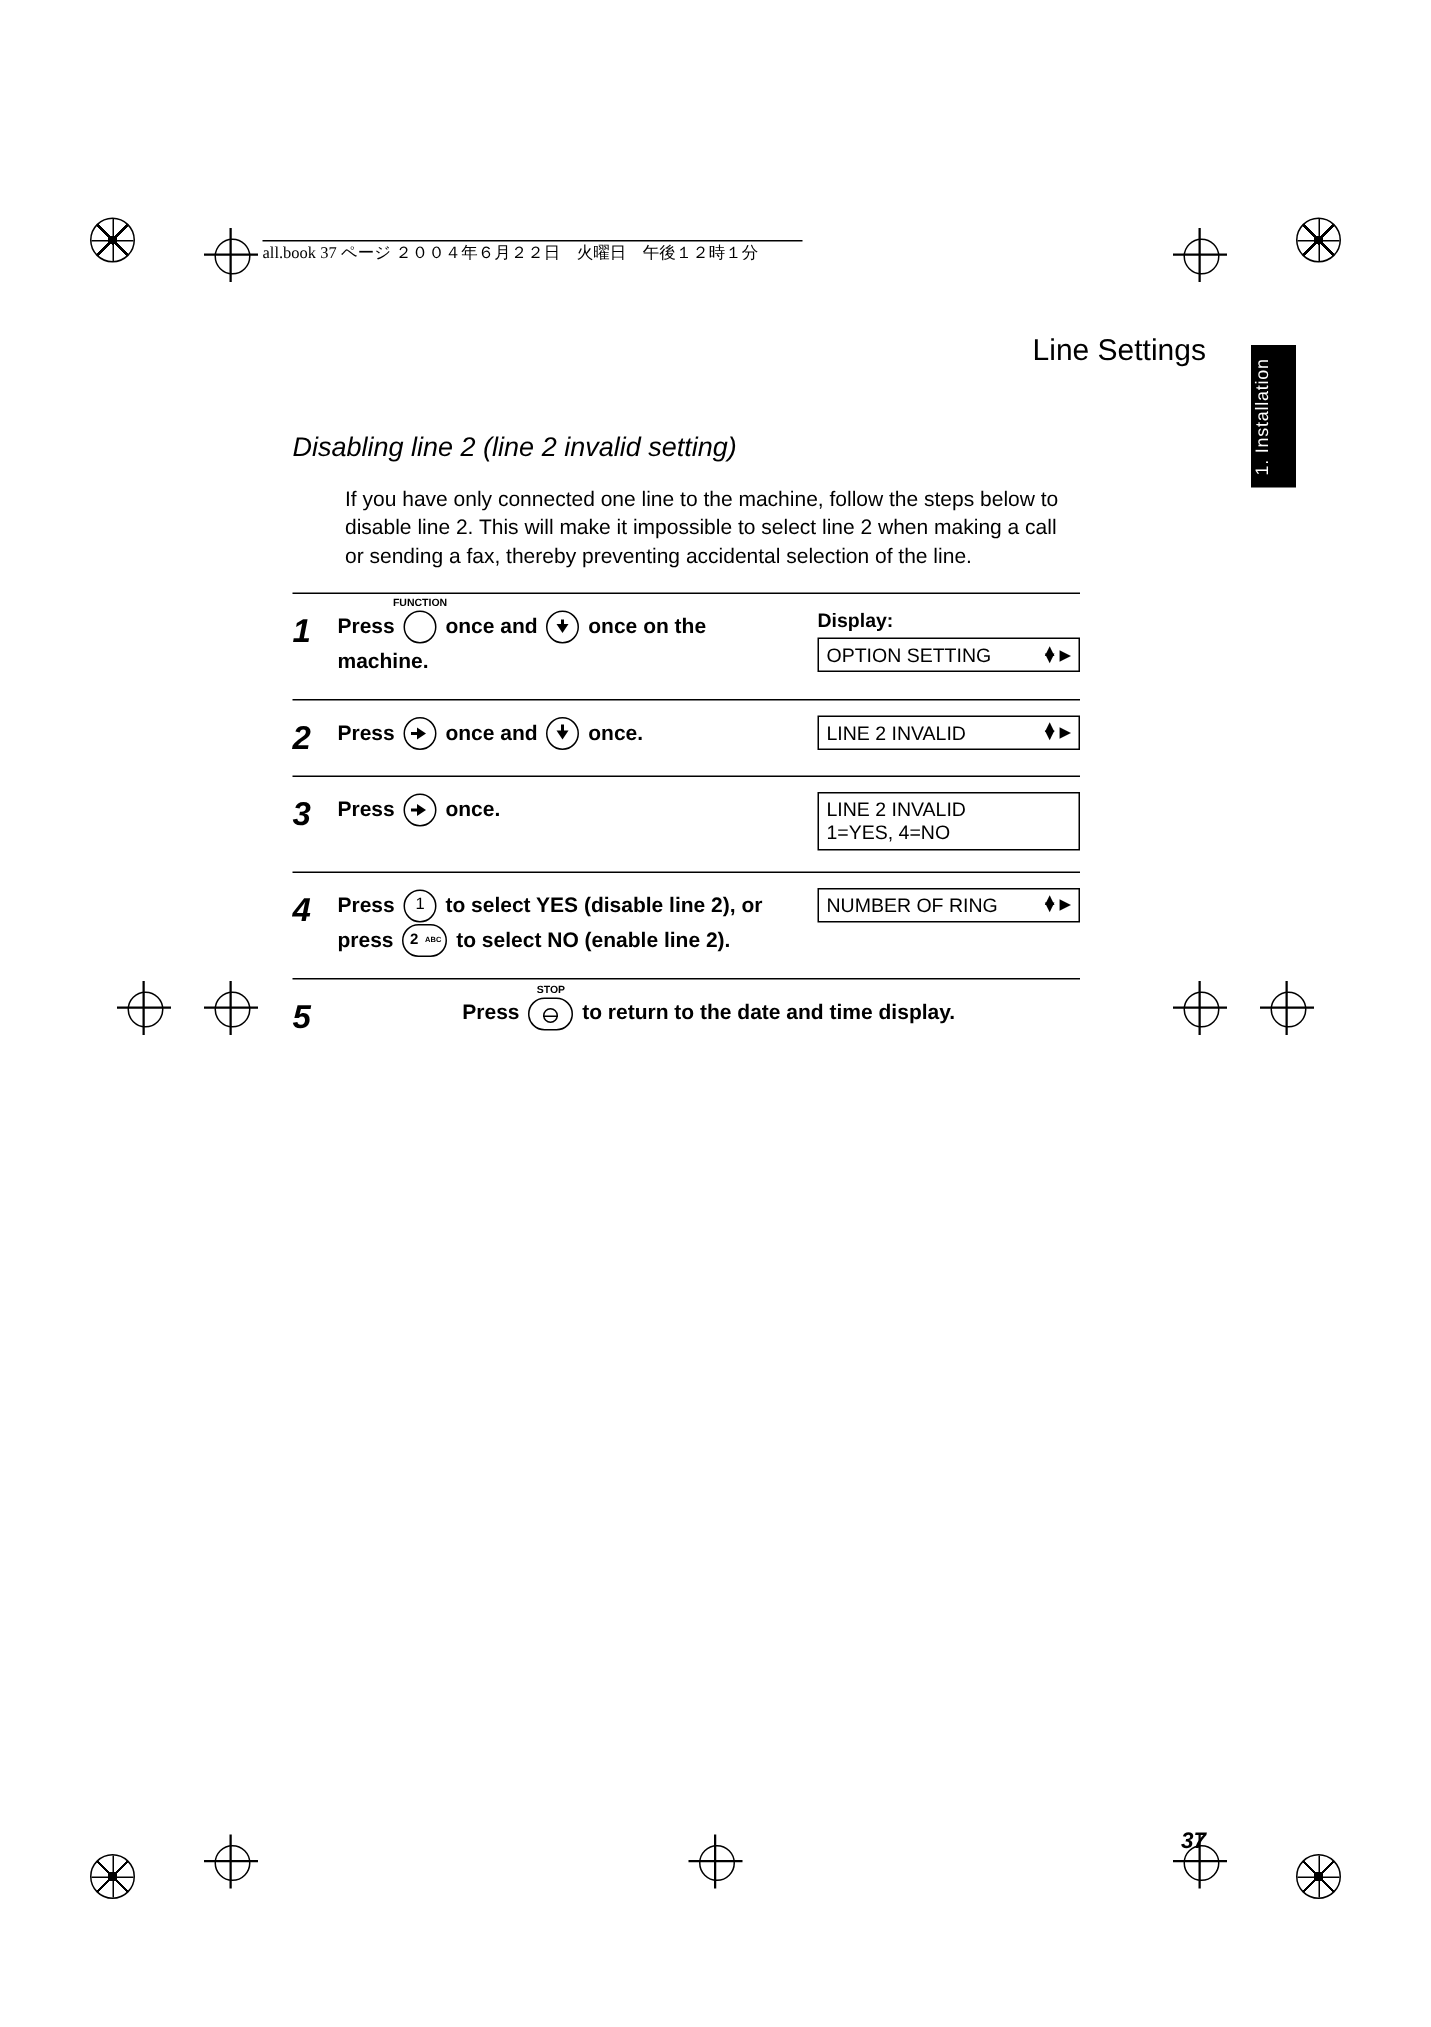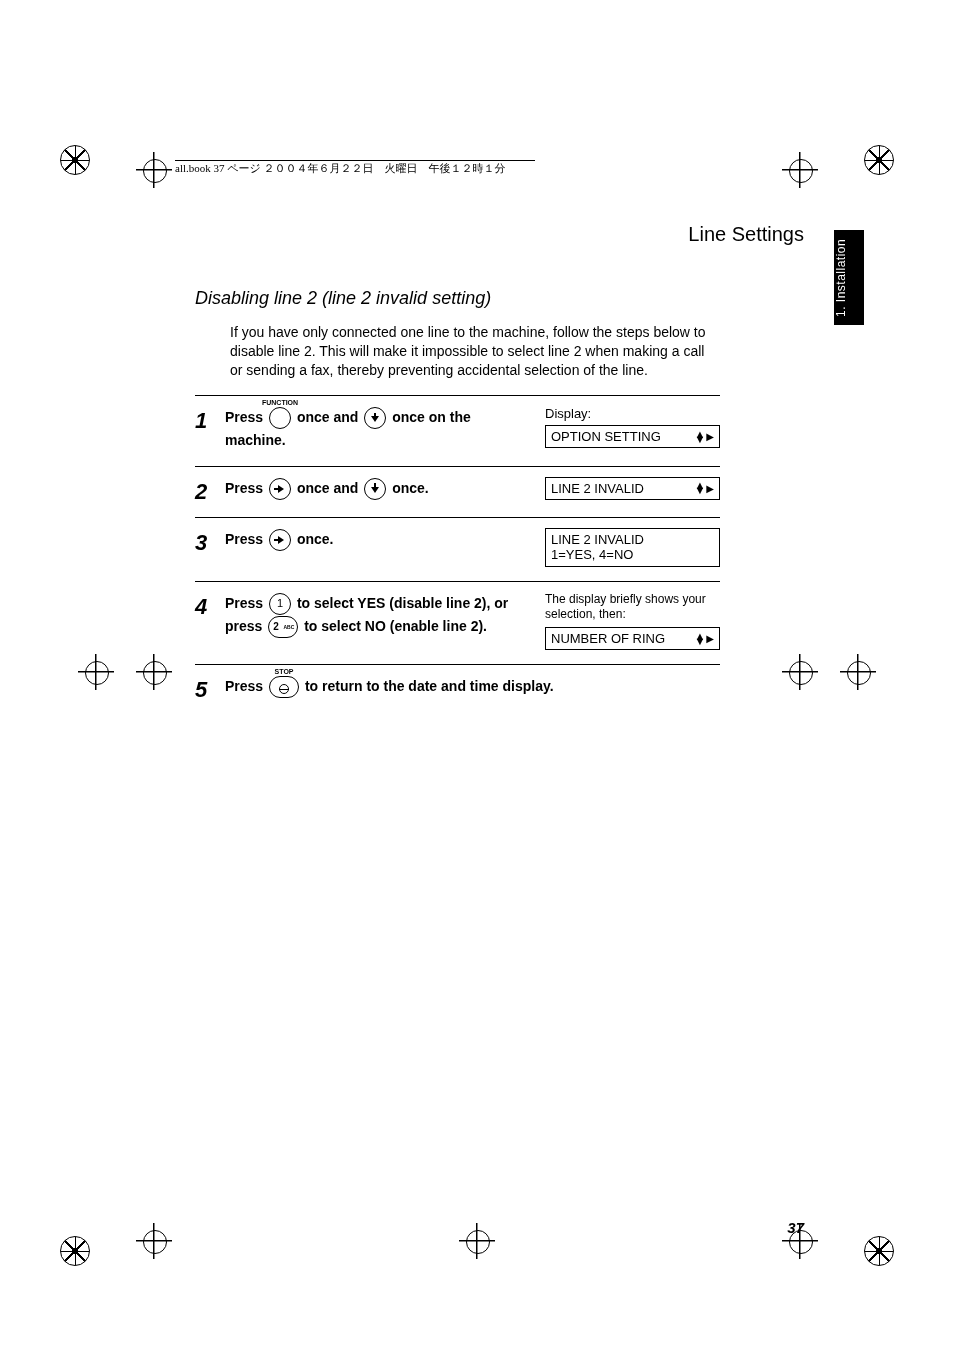--- a/index.html
+++ b/index.html
@@ -111,21 +111,21 @@
     flex: 1;
     font-size: 14px;
     font-weight: bold;
     line-height: 1.6;
     padding-right: 10px;
   }
   .step-disp {
     width: 175px;
     font-size: 13px;
   }
-  .disp-label { font-size: 13px; margin-bottom: 4px; }
+  .disp-label { font-size: 13px; margin-bottom: 4px; font-weight: bold; }
   .disp-note { font-size: 12px; margin-bottom: 4px; line-height:1.3;}
   .disp-box {
     border: 1px solid #000;
     padding: 3px 5px;
     font-size: 13px;
     display: flex;
     align-items: center;
     justify-content: space-between;
     min-height: 22px;
   }
@@ -350,33 +350,32 @@
   <div class="step-row">
     <div class="step-num">4</div>
     <div class="step-text">
       <span>Press </span>
       <span class="key key-num" data-num="1"></span>
       <span> to select YES (disable line 2), or press </span>
       <span class="key oval key-numabc" data-num="2"></span>
       <span> to select NO (enable line 2).</span>
     </div>
     <div class="step-disp">
-      <div class="disp-note">The display briefly shows your selection, then:</div>
       <div class="disp-box">
         <span>NUMBER OF RING</span>
         <span class="arrow-with-right">
             <span class="arrow-icon"></span>
           </span>
       </div>
     </div>
   </div>
 
   <div class="step-row last">
     <div class="step-num">5</div>
-    <div class="step-text" style="padding-right:0;">
+    <div class="step-text" style="padding-right:0;text-align:center;">
       <span>Press </span>
       <span class="key oval key-stop" data-label="STOP"></span>
       <span> to return to the date and time display.</span>
     </div>
   </div>
 
 </div>
 
 <div class="page-num">37</div>
 

